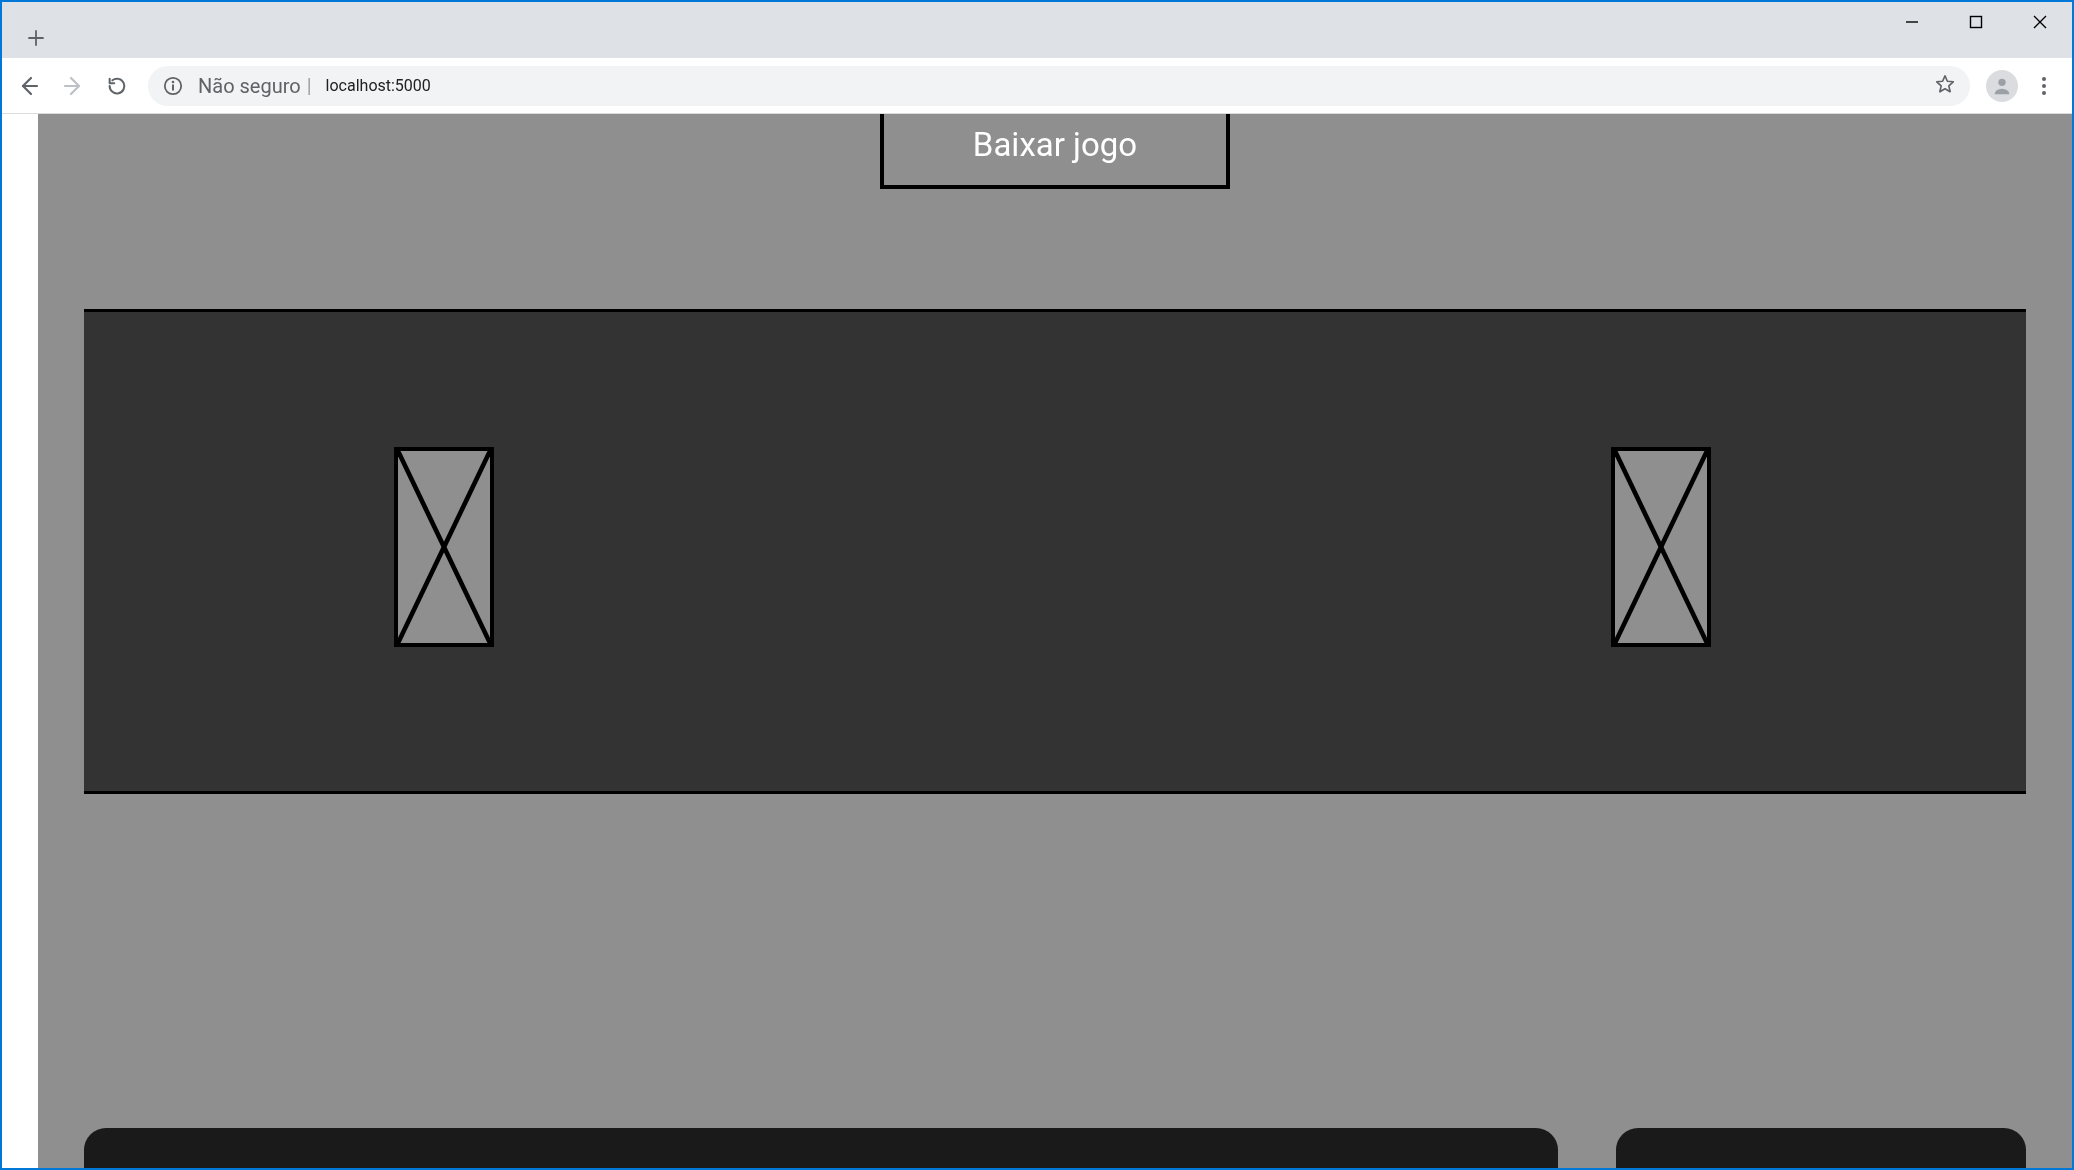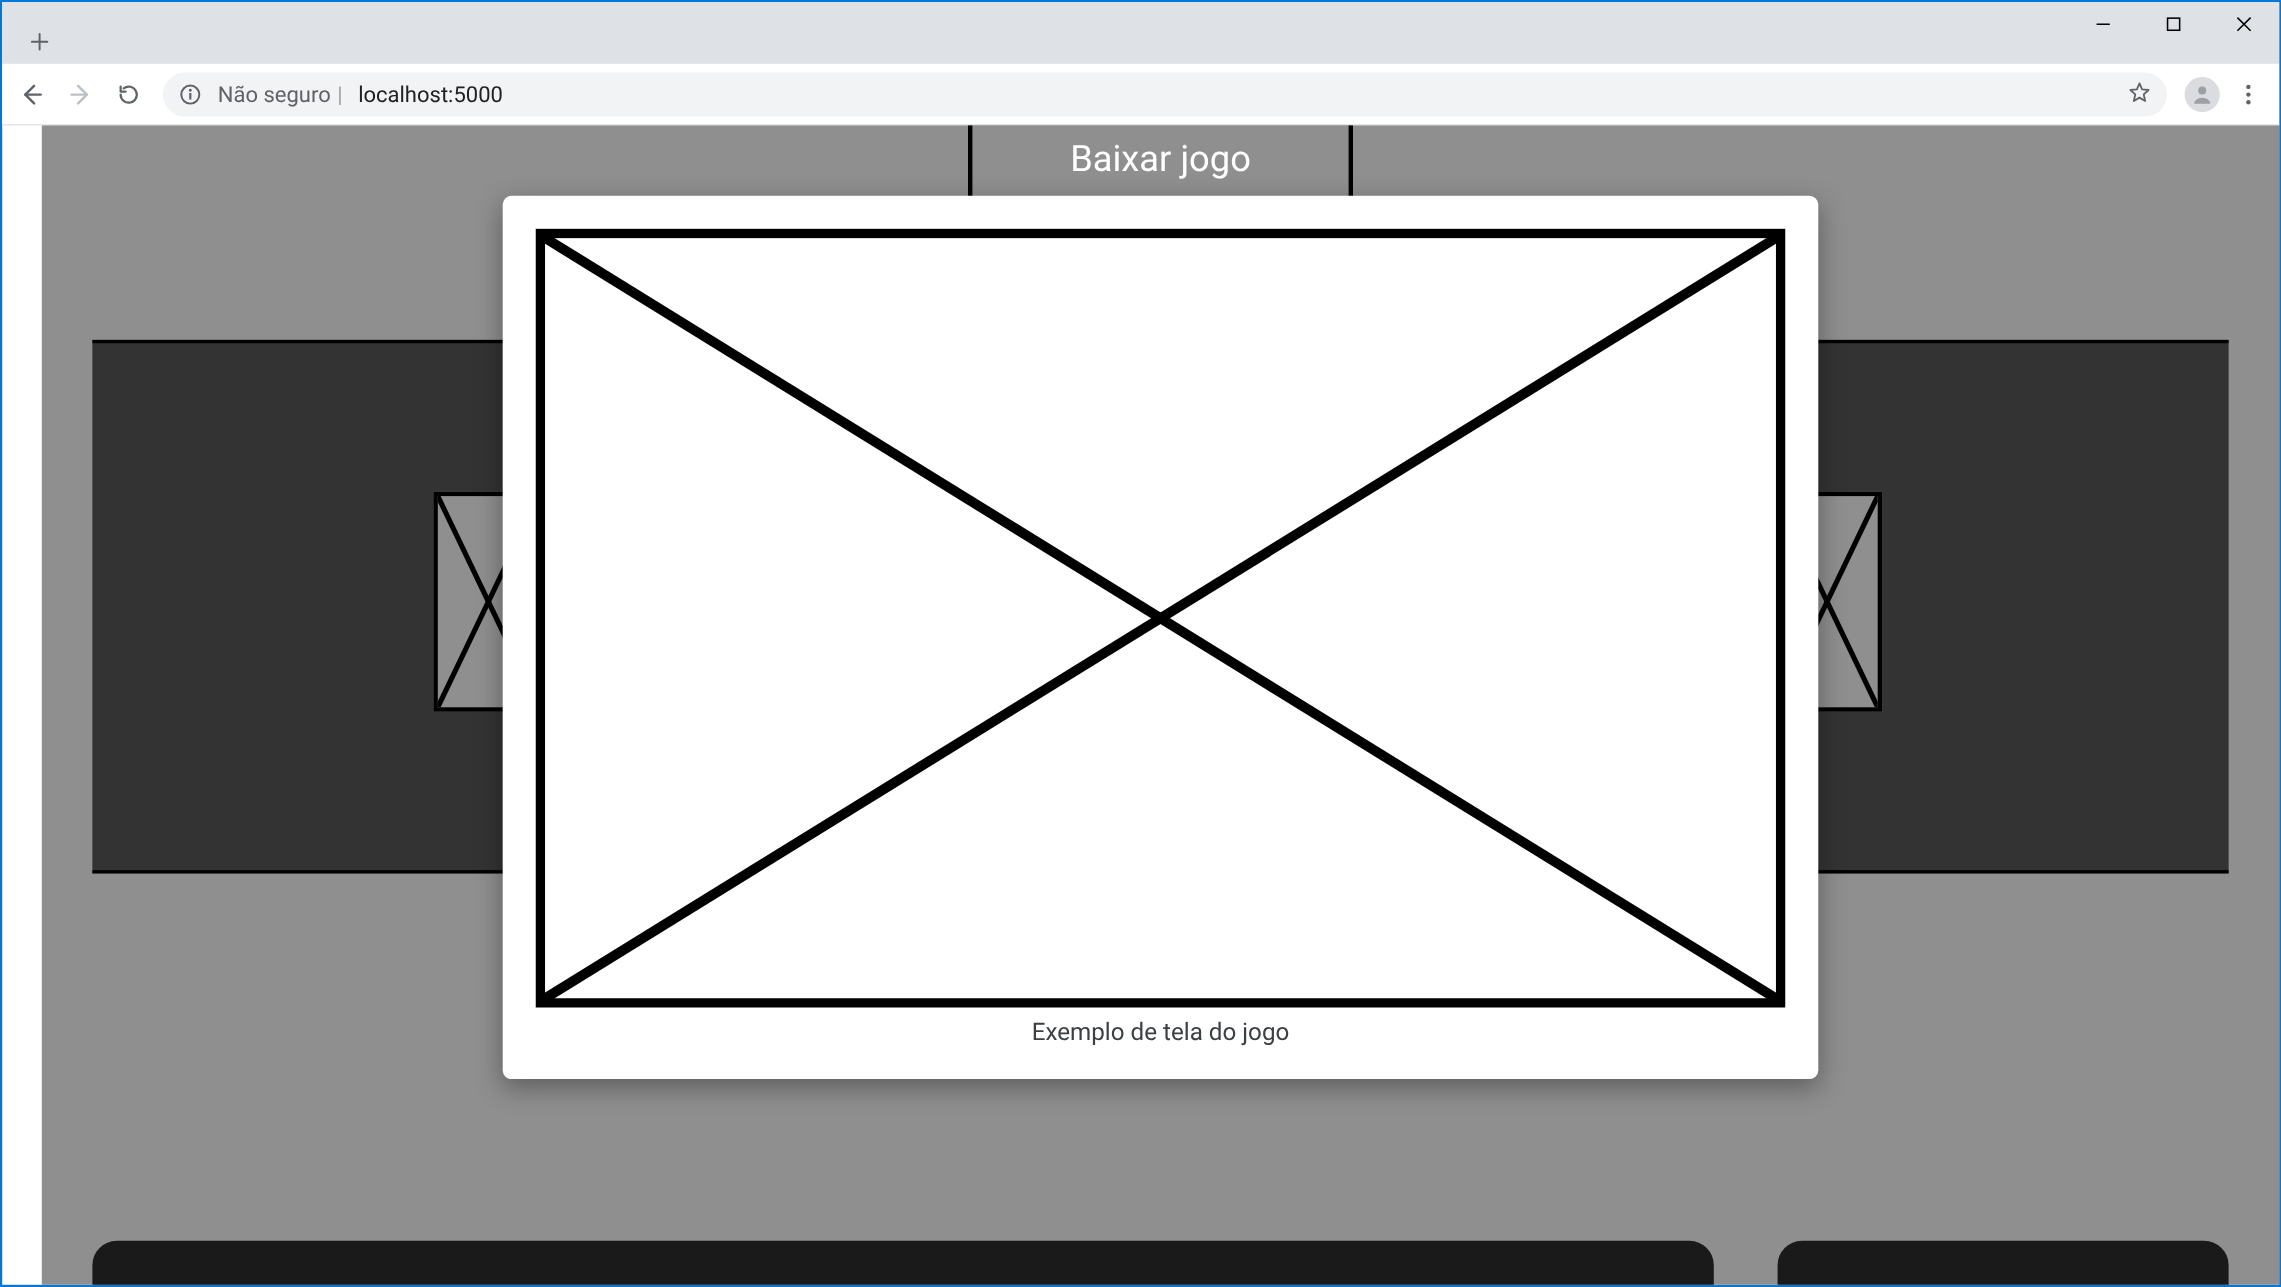--- a/index.html
+++ b/index.html
@@ -133,21 +133,21 @@
       justify-content: center;
       color: #5f6368;
       margin-right: 14px;
     }
     .omnibox .security-label {
       color: #5f6368;
       font-size: 20px;
       margin-right: 6px;
     }
     .omnibox .pipe { color: #9aa0a6; margin-right: 14px; font-size: 20px; }
-    .omnibox .url { color: #202124; font-size: 20px; }
+    .omnibox .url { color: #202124; font-size: 16px; }
     .omnibox .star {
       margin-left: auto;
       color: #5f6368;
     }
     .profile-avatar {
       width: 32px;
       height: 32px;
       border-radius: 50%;
       background: #dadce0;
       display: flex;
@@ -351,25 +351,15 @@
               <line x1="100" y1="0" x2="0" y2="200" stroke="#000" stroke-width="5"></line>
             </svg>
         </div>
       </div>
       <div class="footer-bars">
         <div class="bar big"></div>
         <div class="bar small"></div>
       </div>
     </div>
 
-    <div class="modal">
-      <div class="placeholder">
-        <svg viewBox="0 0 1136 708" preserveAspectRatio="none">
-          <rect x="4" y="4" width="1128" height="700" fill="#fff" stroke="#000" stroke-width="9"></rect>
-          <line x1="8" y1="8" x2="1128" y2="700" stroke="#000" stroke-width="9"></line>
-          <line x1="1128" y1="8" x2="8" y2="700" stroke="#000" stroke-width="9"></line>
-        </svg>
-      </div>
-      <div class="modal-caption">Exemplo de tela do jogo</div>
-    </div>
   </div>
 
 </div>
 
 </body></html>

